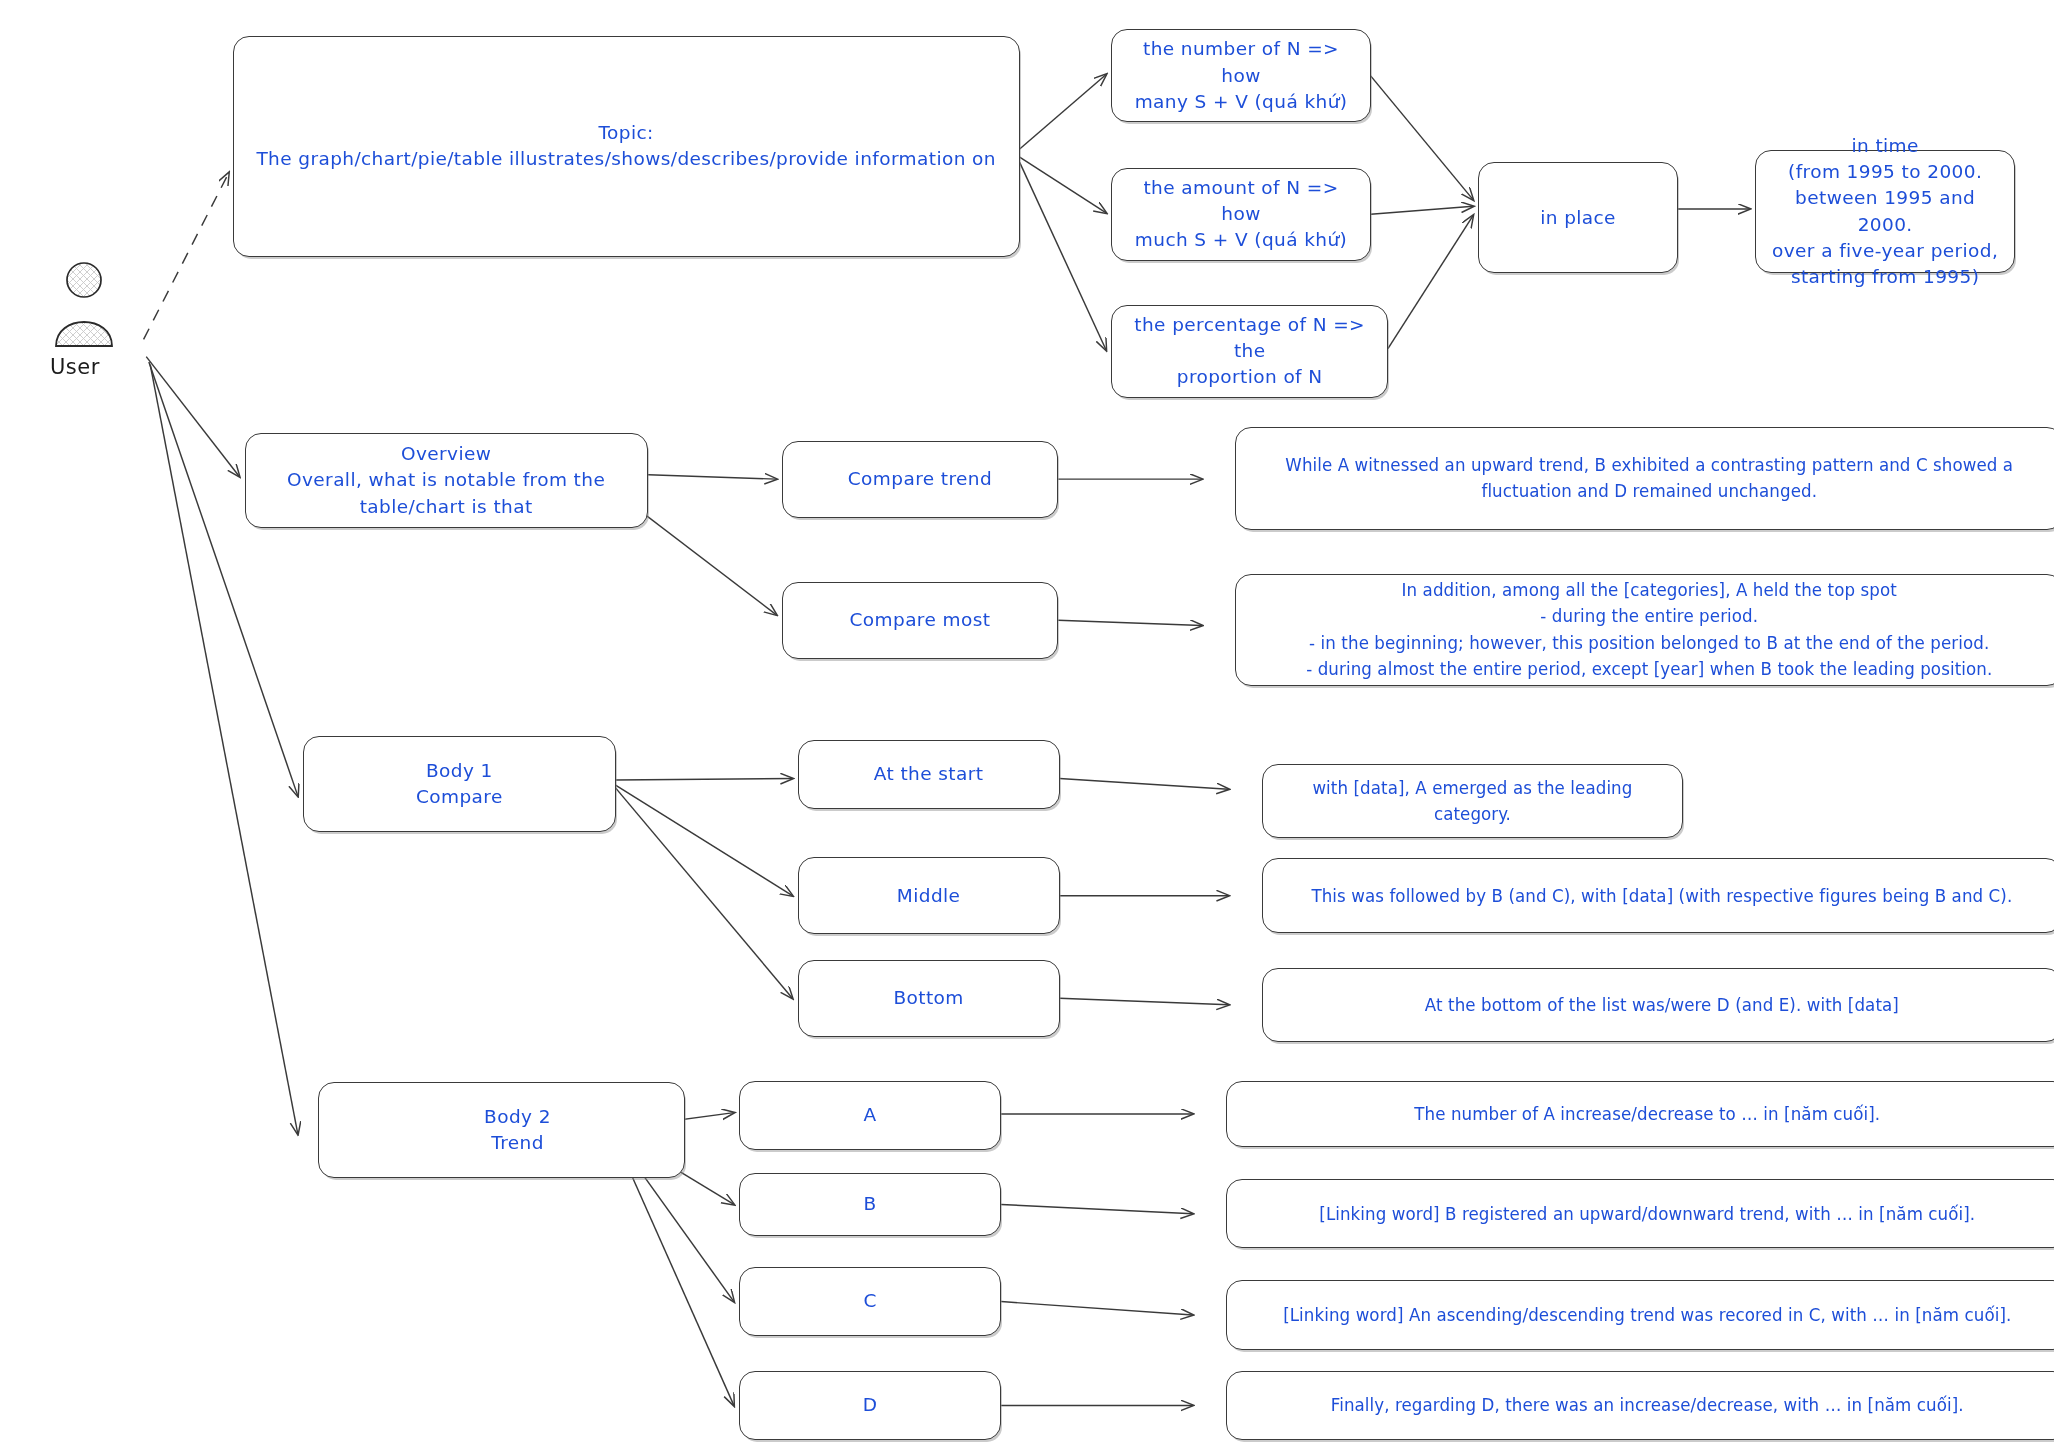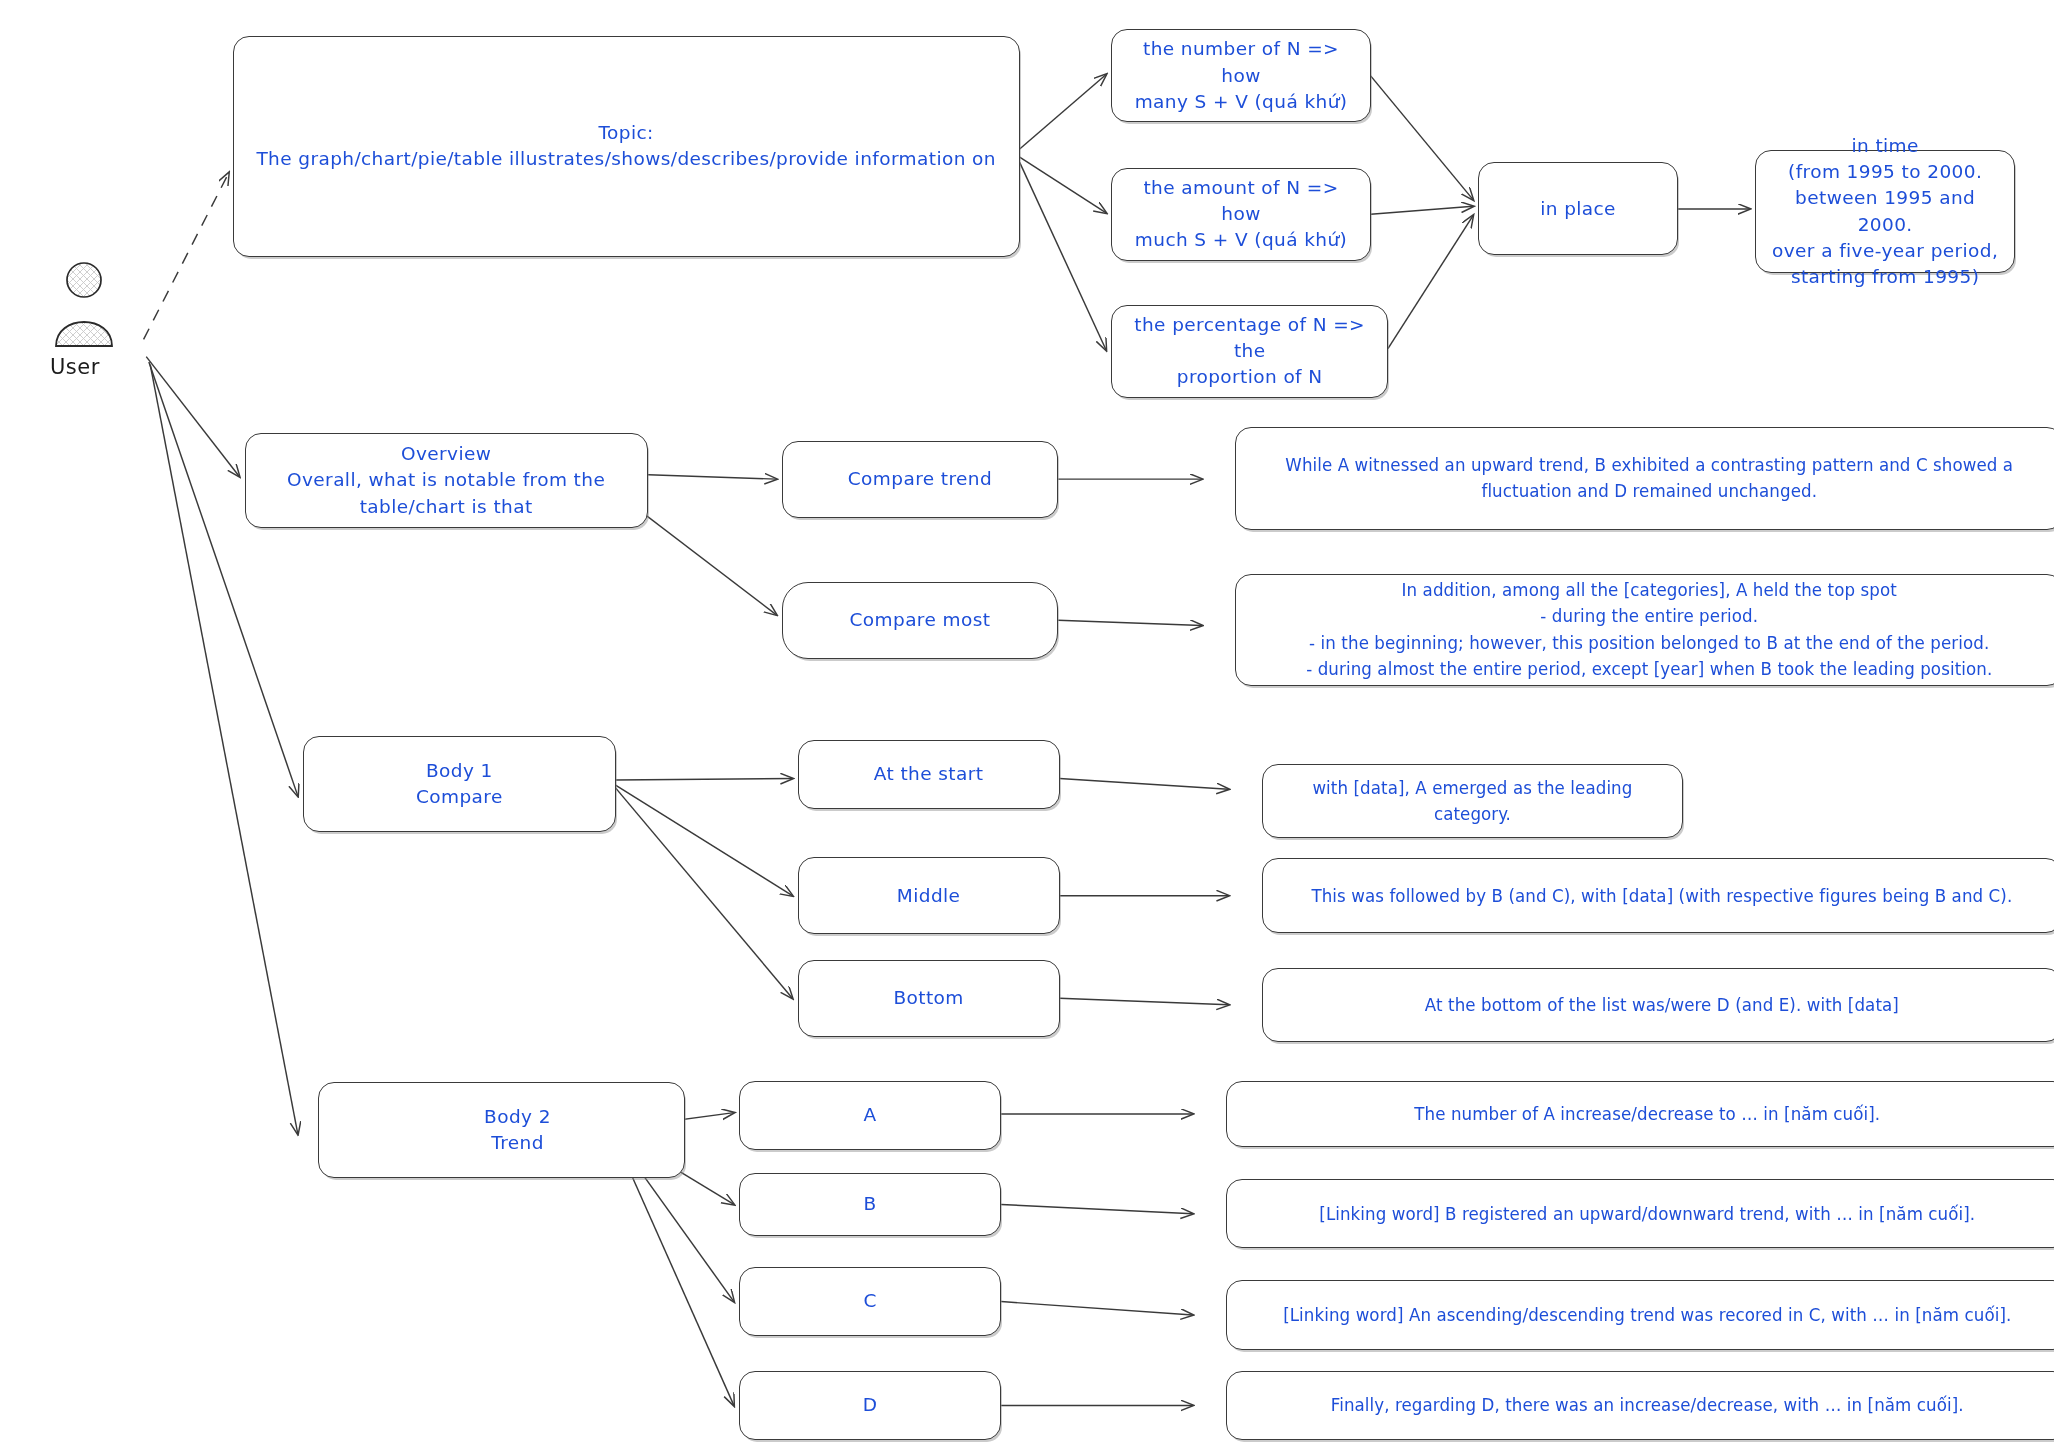--- a/index.html
+++ b/index.html
@@ -153,21 +153,21 @@
   <div class="node hand-a" style="left: 1111.42px; top: 167.69px; width: 259.243px; height: 93.1613px;">
     <span class="txt">the amount of N =&gt; how
 much S + V (quá khứ)</span>
   </div>
 
   <div class="node hand-a" style="left: 1111.42px; top: 304.771px; width: 276.526px; height: 93.1613px;">
     <span class="txt">the percentage of N =&gt; the
 proportion of N</span>
   </div>
 
-  <div class="node hand-a" style="left: 1478.35px; top: 162.367px; width: 199.417px; height: 93px;">
+  <div class="node hand-a" style="left: 1478.35px; top: 162.367px; width: 199.417px; height: 111px;">
     <span class="txt">in place</span>
   </div>
 
   <div class="node hand-a" style="left: 1754.87px; top: 150.389px; width: 260.572px; height: 122.441px;">
     <span class="txt">in time
 (from 1995 to 2000.
 between 1995 and 2000.
 over a five-year period,
 starting from 1995)</span>
   </div>
@@ -180,21 +180,21 @@
 
   <div class="node hand-a" style="left: 781.717px; top: 440.52px; width: 276.526px; height: 77.1908px;">
     <span class="txt">Compare trend</span>
   </div>
 
   <div class="node hand-b" style="left: 1207.14px; top: 427.211px; width: 828.247px; height: 102.477px;">
     <span class="txt">While A witnessed an upward trend, B exhibited a contrasting pattern and C showed a
 fluctuation and D remained unchanged.</span>
   </div>
 
-  <div class="node hand-a" style="left: 781.717px; top: 581.593px; width: 276.526px; height: 77.1908px; border-radius: 26px;">
+  <div class="node hand-a" style="left: 781.717px; top: 581.593px; width: 276.526px; height: 77.1908px;">
     <span class="txt">Compare most</span>
   </div>
 
   <div class="node hand-b" style="left: 1207.14px; top: 573.607px; width: 828.247px; height: 112px;">
     <span class="txt">In addition, among all the [categories], A held the top spot
 - during the entire period.
 - in the beginning; however, this position belonged to B at the end of the period.
 - during almost the entire period, except [year] when B took the leading position.</span>
   </div>
 

